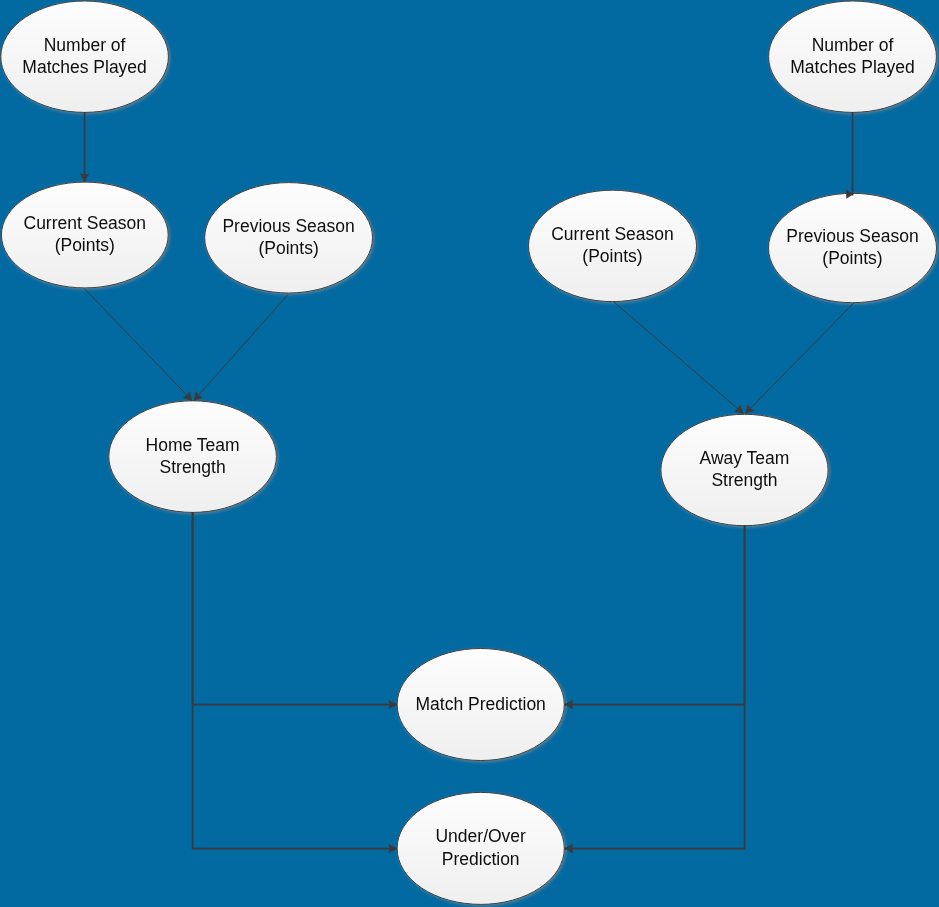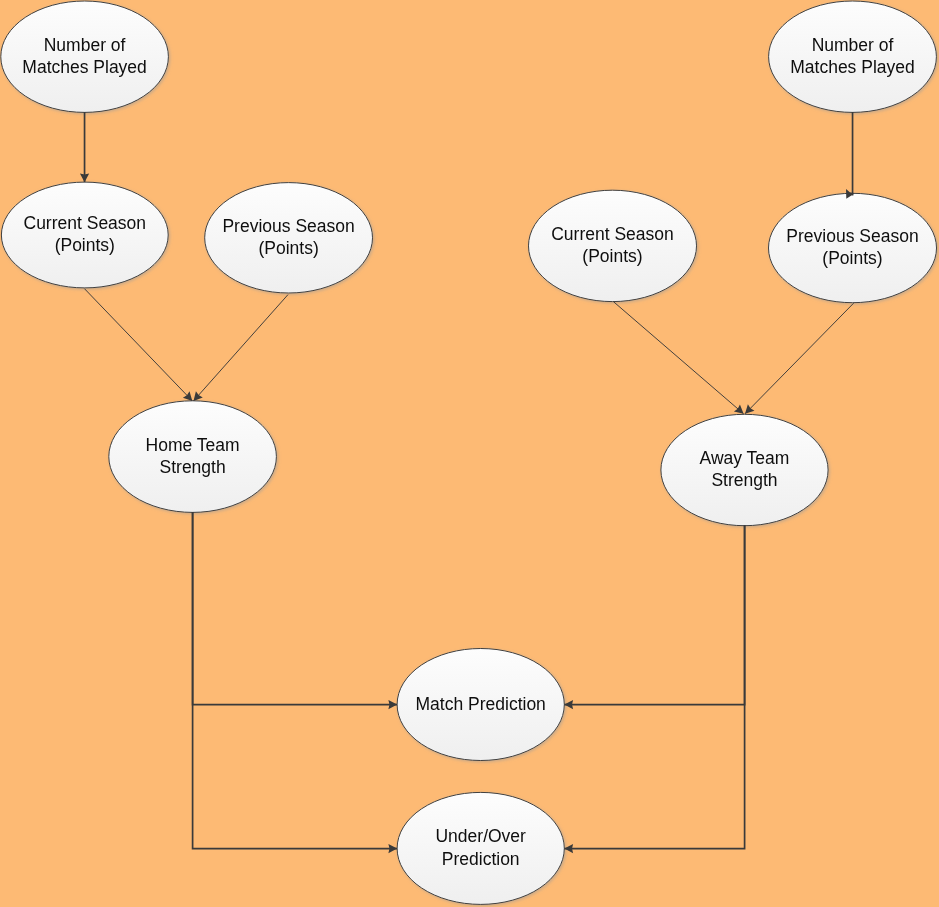--- a/index.html
+++ b/index.html
@@ -1,19 +1,19 @@
 <!DOCTYPE html>
 <html><head>
 <meta charset="utf-8">
 <title>Football Match Prediction Model Diagram</title>
 <style>
   html,body{margin:0;padding:0;background:#ffffff;}
   body{width:939px;height:907px;overflow:hidden;
        font-family:"Liberation Sans",sans-serif;}
-  #canvas{position:relative;width:939px;height:907px;background:#fdba74;
+  #canvas{position:relative;width:939px;height:907px;background:#0369a1;
           will-change:transform;}
   svg#diagram{display:block;position:absolute;left:0;top:0;shape-rendering:auto;}
   .node-ellipse{stroke-width:1;}
   .node-label{font-family:"Liberation Sans",sans-serif;text-anchor:middle;
               white-space:pre;}
   .edge-line{fill:none;}
   .arrow-head{stroke:none;}
 </style>
 </head>
 <body>

